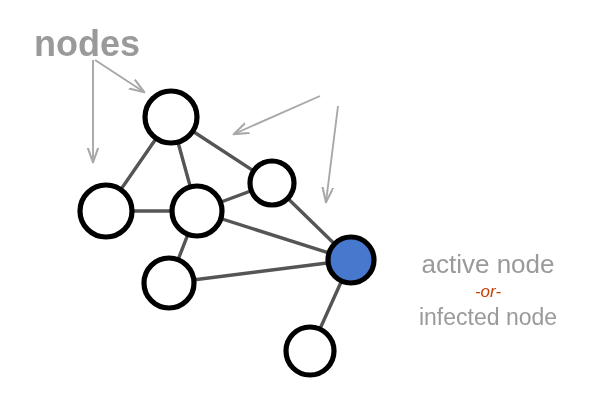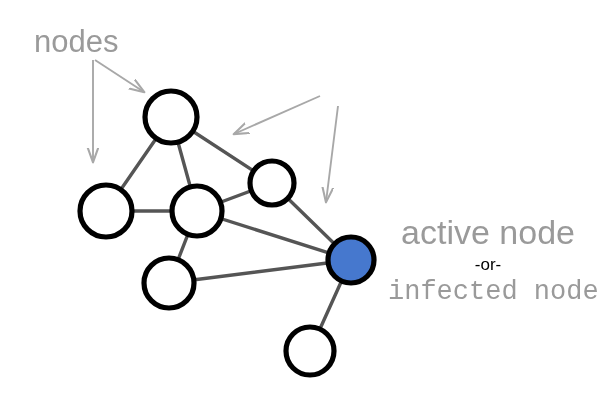--- a/index.html
+++ b/index.html
@@ -26,55 +26,57 @@
     position: absolute;
     color: #9a9a9a;
     font-family: "Liberation Sans", sans-serif;
     font-weight: 400;
     white-space: nowrap;
     line-height: 1;
   }
   #label-nodes {
     left: 34px;
     top: 26px;
-    font-size: 31px;
+    font-size: 36px;
+    font-weight: bold;
   }
   #label-edges {
     left: 315px;
     top: 70px;
     font-size: 31px;
   }
   #legend-block {
     position: absolute;
     left: 388px;
     top: 214px;
     width: 200px;
     text-align: center;
   }
   #legend-active {
     position: static;
     display: block;
-    font-size: 34px;
+    font-size: 26px;
     color: #9a9a9a;
     line-height: 1.08;
+    margin-top: 36px;
   }
   #legend-or {
     position: static;
     display: block;
     font-size: 17px;
-    color: #000000;
+    font-style: italic;
+    color: #c2410c;
     line-height: 1.6;
   }
   #legend-infected {
     position: static;
     display: block;
-    font-size: 27px;
+    font-size: 23px;
     color: #9a9a9a;
     line-height: 1.08;
-    font-family: Liberation Mono, monospace;
   }
 </style>
 </head>
 <body>
 
 <div id="canvas">
 
   <svg id="graph-svg" viewBox="0 0 600 416">
     <defs>
       <marker id="arrowhead" markerWidth="9" markerHeight="9" refX="7.6" refY="3.1" orient="auto" markerUnits="strokeWidth">

